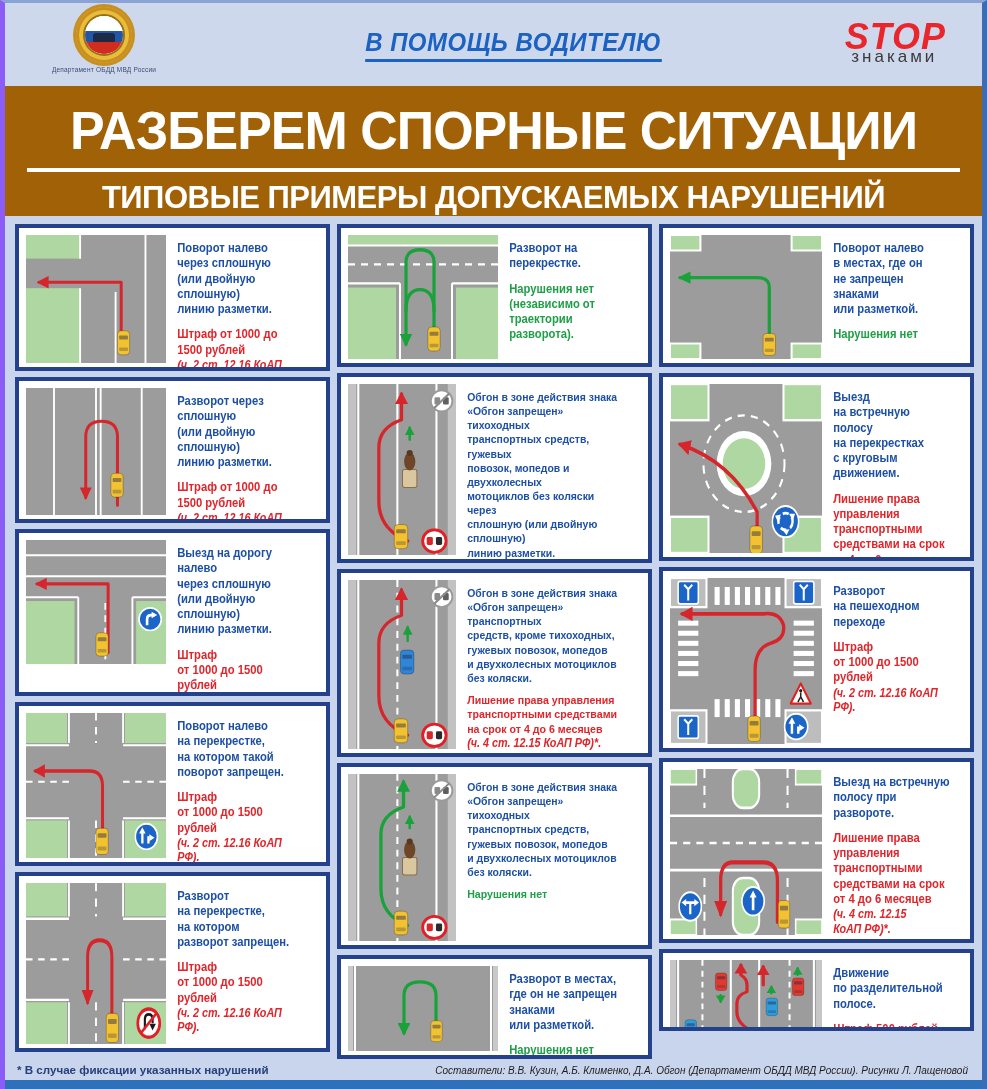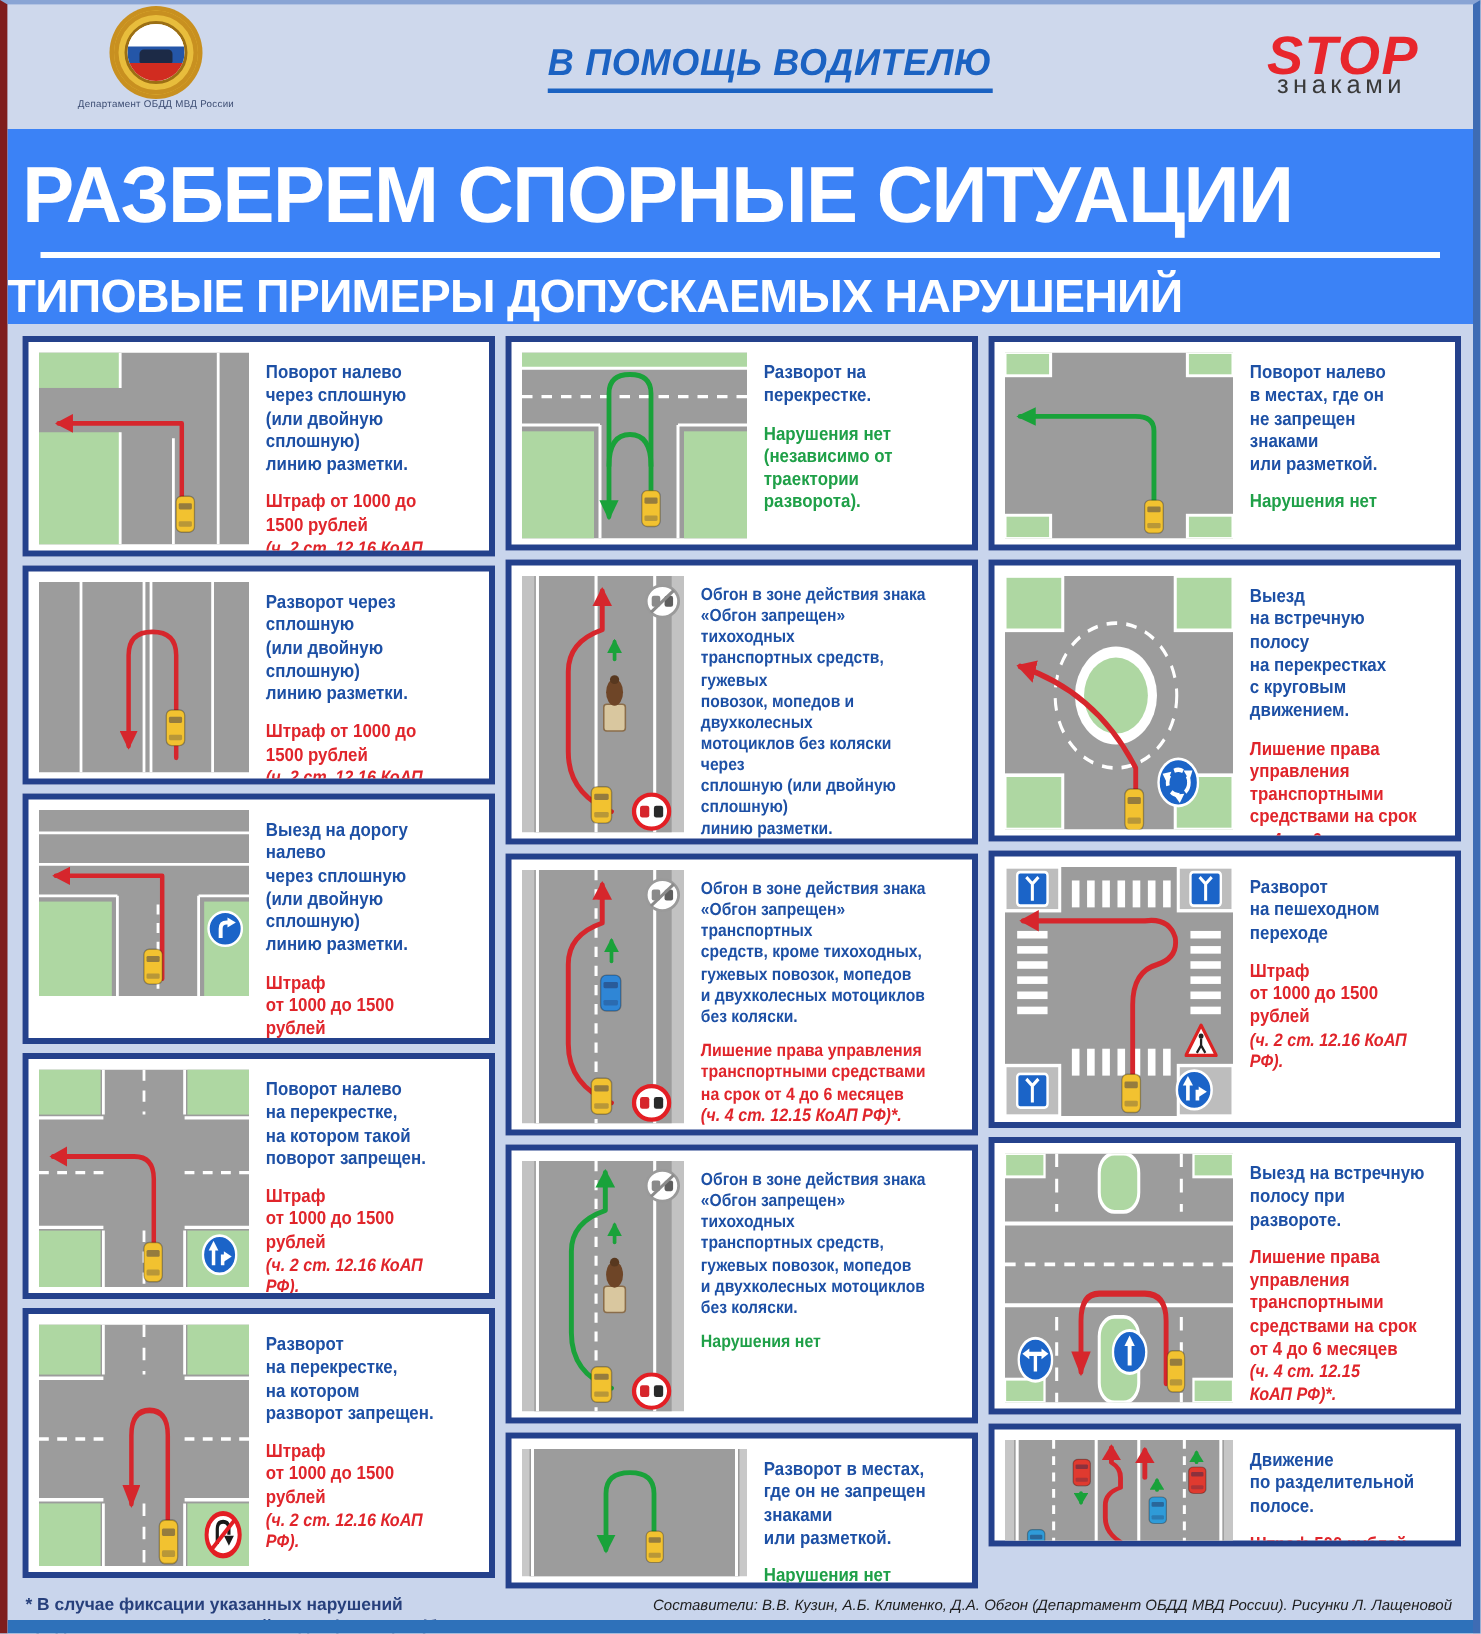--- a/index.html
+++ b/index.html
@@ -1,38 +1,38 @@
 <!DOCTYPE html>
 <html lang="ru"><head>
 <meta charset="utf-8">
 <style>
   html,body{margin:0;padding:0;background:#aebcd8;}
   .page{position:relative;width:987px;height:1089px;box-sizing:border-box;
-    background:#c9d5ec;border-left:5px solid #7f1d1d;border-right:5px solid #3e6cb4;border-top:3px solid #89a4d4;
+    background:#c9d5ec;border-left:5px solid #8b5cf6;border-right:5px solid #3e6cb4;border-top:3px solid #89a4d4;
     font-family:"Liberation Sans","DejaVu Sans",sans-serif;overflow:hidden;}
   
   .hdr{height:83px;background:#ced8ec;display:flex;align-items:center;position:relative;}
   .emblem{position:absolute;left:34px;top:4px;width:130px;text-align:center;}
   .wreath{width:56px;height:56px;margin:0 auto;border-radius:50%;background:#e8bd3c;
     box-shadow:0 0 0 3px #c89020, inset 0 0 0 3px #c89020;display:flex;align-items:center;justify-content:center;}
   .flagdisc{width:38px;height:38px;border-radius:50%;overflow:hidden;border:2px solid #9c6f14;position:relative;background:#fff;}
   .f{position:absolute;left:0;width:100%;}
   .f.w{top:0;height:40%;background:#fff;}
   .f.b{top:40%;height:28%;background:#2456a8;}
   .f.r{top:68%;height:32%;background:#d12c20;}
   .carSil{position:absolute;left:50%;top:46%;width:22px;height:9px;margin-left:-11px;background:#1c2a46;border-radius:3px 3px 1px 1px;}
   .emblem-cap{font-size:6.5px;color:#3c4c72;margin-top:3px;letter-spacing:.2px;}
   .motto{flex:1;text-align:center;padding-left:40px;}
   .motto span{display:inline-block;color:#1b62c2;font-weight:bold;font-style:italic;font-size:25px;
     letter-spacing:.5px;border-bottom:3px solid #1b62c2;padding-bottom:2px;transform:scaleX(.96);}
   .stoplogo{position:absolute;right:36px;top:16px;text-align:center;line-height:1;}
   .stop{color:#e8262c;font-weight:900;font-style:italic;font-size:36px;letter-spacing:1px;}
   .gazeta{display:block;color:#3a3a3a;font-size:17px;letter-spacing:3px;margin-top:-7px;padding-right:2px;}
   
-  .banner{height:130px;background:#3b82f6;color:#fff;text-align:left;padding-top:14px;box-sizing:border-box;}
+  .banner{height:130px;background:#a16207;color:#fff;text-align:center;padding-top:14px;box-sizing:border-box;}
   .banner .t1{font-size:53px;font-weight:bold;letter-spacing:-1px;transform:scaleX(.98);}
   .banner .rule{height:4px;background:#fff;margin:7px 22px 8px;}
   .banner .t2{font-size:31px;font-weight:bold;letter-spacing:-.5px;}
   
   .main{display:flex;gap:7px;padding:8px 8px 0 10px;}
   .col{display:flex;flex-direction:column;gap:6px;width:320px;}
   .pnl{background:#fff;border:4px solid #24418c;box-sizing:border-box;display:flex;overflow:hidden;}
   .dgm{box-sizing:border-box;padding:7px 4px 7px 7px;flex:0 0 auto;}
   .dgm svg{display:block;}
   .txt{flex:1;padding:13px 6px 4px 8px;transform:scaleX(.9);transform-origin:0 0;width:111%;line-height:1.22;}

